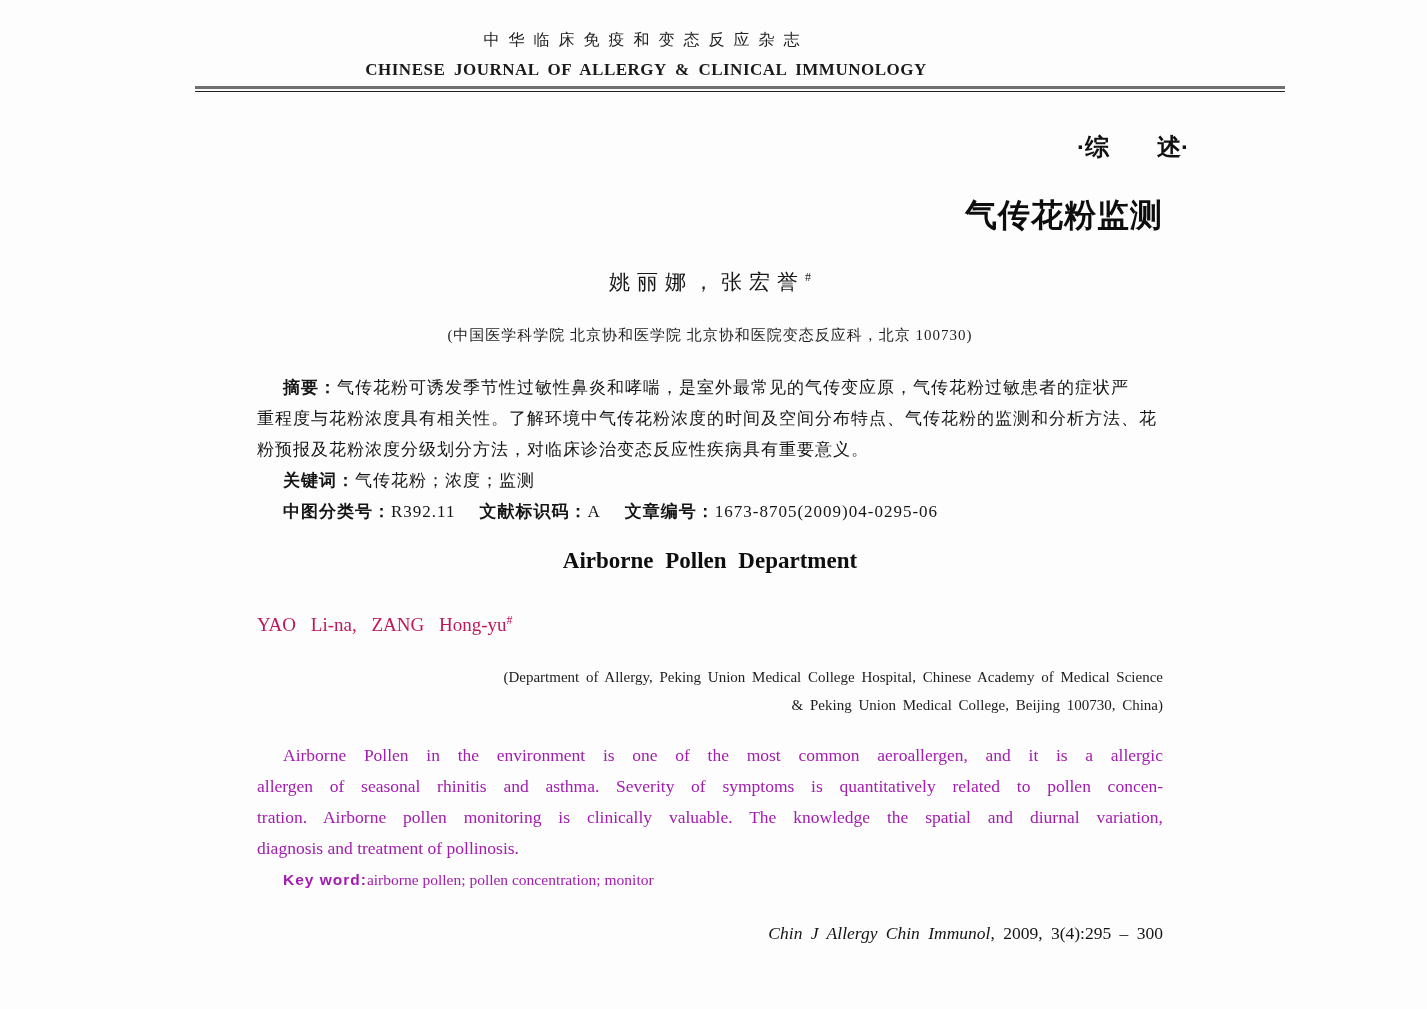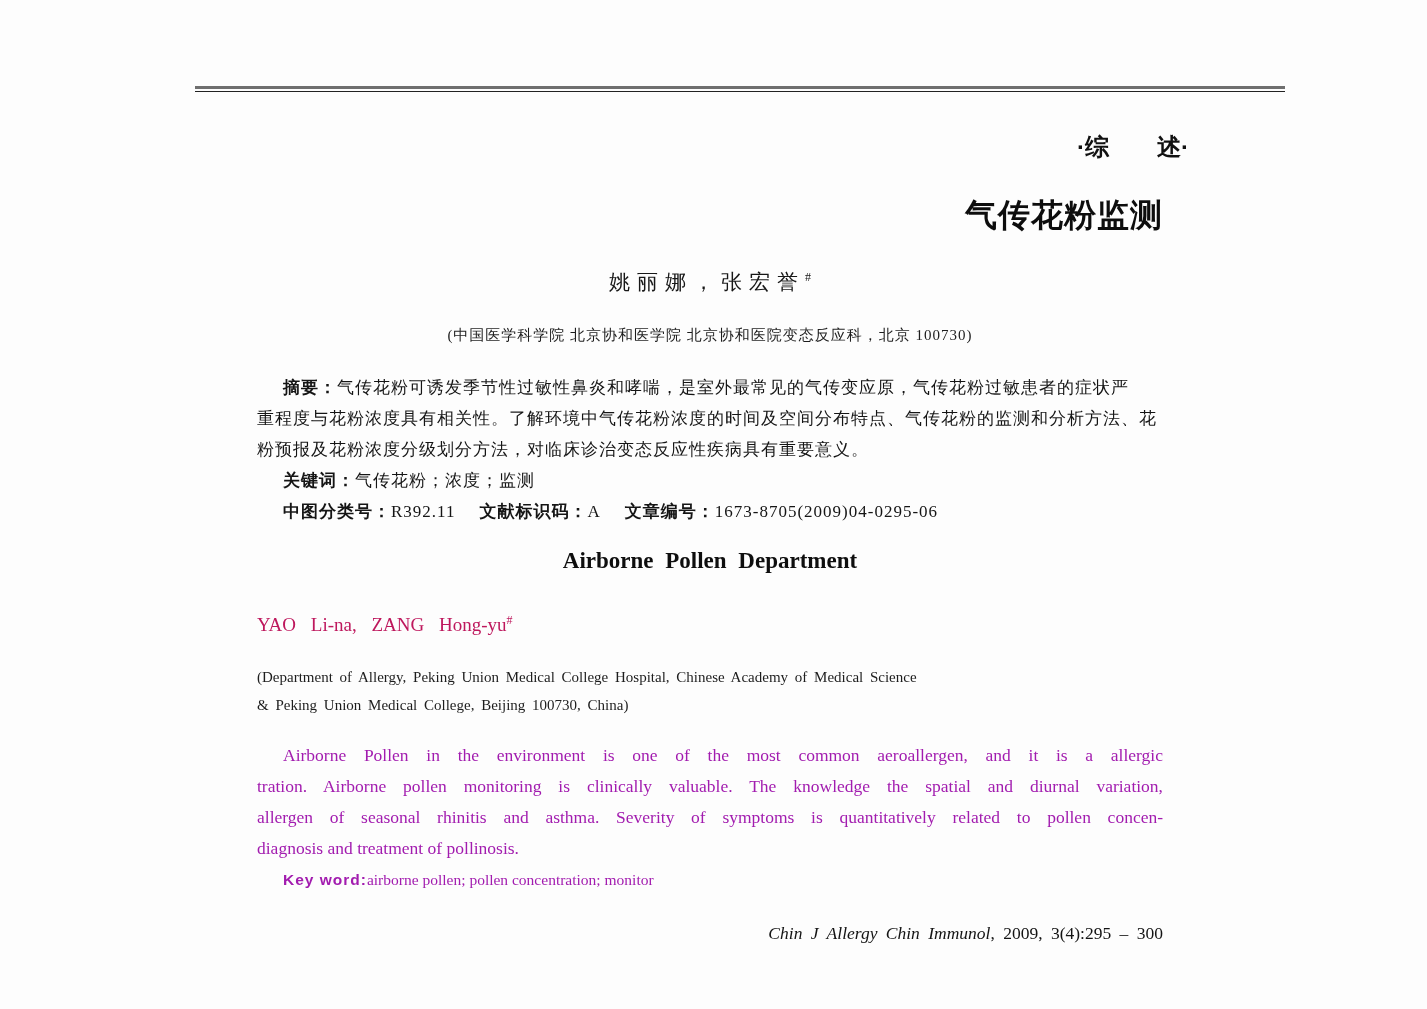--- a/index.html
+++ b/index.html
@@ -138,21 +138,21 @@
     text-align: left;
     font-size: 19px;
     word-spacing: 10px;
     color: #be185d;
   }
   .affiliation-en {
     position: absolute;
     top: 663px;
     left: 257px;
     width: 906px;
-    text-align: left;
+    text-align: right;
     font-size: 15px;
     line-height: 28px;
     word-spacing: 3px;
     color: #1d1d1d;
   }
 
   
   .en-block {
     position: absolute;
     top: 740px;
@@ -181,20 +181,24 @@
     word-spacing: 4px;
     color: #141414;
   }
   .citation-journal { font-style: italic; }
 </style>
 </head>
 <body>
 
 <div class="page">
 
+  <div class="journal-header">
+    <div class="journal-cn">中华临床免疫和变态反应杂志</div>
+    <div class="journal-en">CHINESE JOURNAL OF ALLERGY &amp; CLINICAL IMMUNOLOGY</div>
+  </div>
   <div class="rule-thick"></div>
   <div class="rule-thin"></div>
 
   <div class="section-label">·综　　述·</div>
 
   <div class="title-cn">气传花粉监测</div>
   <div class="authors-cn"><span>姚丽娜，张宏誉</span><span class="sup-mark">#</span></div>
   <div class="affiliation-cn">(中国医学科学院 北京协和医学院 北京协和医院变态反应科，北京 100730)</div>
 
   <div class="cn-block">
@@ -207,21 +211,21 @@
 
   <div class="title-en">Airborne Pollen Department</div>
   <div class="authors-en"><span>YAO Li-na, ZANG Hong-yu</span><span class="sup-mark">#</span></div>
   <div class="affiliation-en">
     <div>(Department of Allergy, Peking Union Medical College Hospital, Chinese Academy of Medical Science</div>
     <div>&amp; Peking Union Medical College, Beijing 100730, China)</div>
   </div>
 
   <div class="en-block">
     <div class="en-line-justify indent">Airborne Pollen in the environment is one of the most common aeroallergen, and it is a allergic</div>
+    <div class="en-line-justify">allergen of seasonal rhinitis and asthma. Severity of symptoms is quantitatively related to pollen concen-</div>
     <div class="en-line-justify">tration. Airborne pollen monitoring is clinically valuable. The knowledge the spatial and diurnal variation,</div>
-    <div class="en-line-justify">allergen of seasonal rhinitis and asthma. Severity of symptoms is quantitatively related to pollen concen-</div>
     <div>diagnosis and treatment of pollinosis.</div>
     <div class="keyword-line indent"><span class="label-bold">Key word:</span><span>airborne pollen; pollen concentration; monitor</span></div>
   </div>
 
   <div class="citation"><span class="citation-journal">Chin J Allergy Chin Immunol</span><span>, 2009, 3(4):295 – 300</span></div>
 
 </div>
 
 </body></html>

